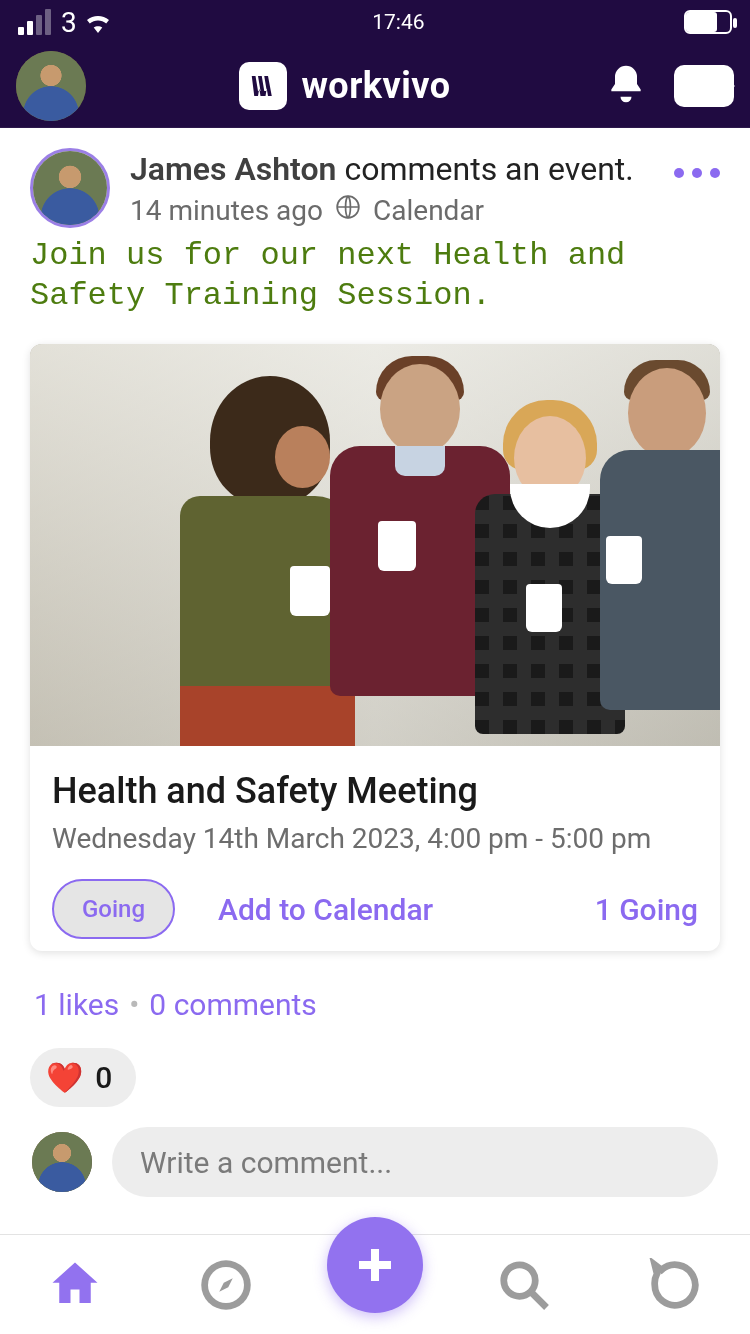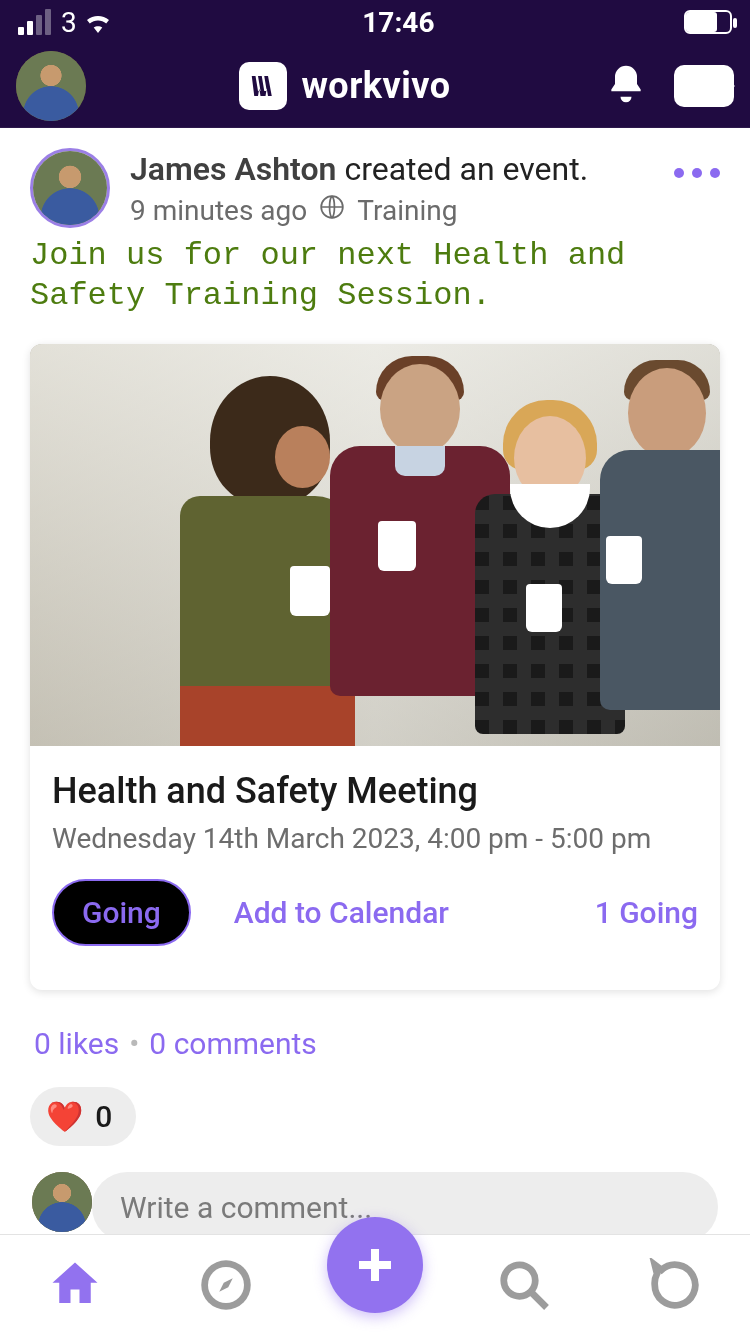--- a/index.html
+++ b/index.html
@@ -8,21 +8,21 @@
     
     .status-bar { height: 44px; background: #200b41; color: #fff; display: flex; align-items: center; justify-content: space-between; padding: 0 18px; font-size: 28px; }
     .status-left { display: flex; align-items: center; gap: 6px; }
     .sig-bars { display: flex; align-items: flex-end; gap: 3px; }
     .sig-bars span { width: 6px; background: #fff; border-radius: 1px; }
     .sig-bars span:nth-child(1){height:8px}
     .sig-bars span:nth-child(2){height:14px}
     .sig-bars span:nth-child(3){height:20px;background:rgba(255,255,255,.35)}
     .sig-bars span:nth-child(4){height:26px;background:rgba(255,255,255,.35)}
     .carrier { font-size: 28px; font-weight: 400; margin-left: 4px; }
-    .status-time { font-weight: 700; font-size: 28px; }
+    .status-time { font-weight: 400; font-size: 21px; }
     .batt { width: 48px; height: 24px; border: 2.5px solid #fff; border-radius: 6px; position: relative; }
     .batt::after { content:""; position:absolute; right:-7px; top:6px; width:4px; height:10px; background:#fff; border-radius:2px;}
     .batt i { display:block; width: 70%; height: 100%; background:#fff; border-radius: 3px; }
 
     
     .header { height: 84px; background: #200b41; display: flex; align-items: center; padding: 0 16px; gap: 20px; border-bottom: 1px solid rgba(255,255,255,.06);}
     .avatar { width: 70px; height: 70px; border-radius: 50%; background: linear-gradient(135deg,#8a6b45,#3b2e22); flex-shrink:0; position: relative; overflow: hidden;}
     .avatar.small { width: 60px; height: 60px; }
     .avatar::after{content:"";position:absolute;inset:0;background:
       radial-gradient(circle at 50% 35%, #c79a6e 0 18%, transparent 19%),
@@ -93,38 +93,38 @@
       border-radius:20px 20px 8px 8px; top:128px; left:5px;}
     .p3 .collar{position:absolute;width:80px;height:44px;background:#fff;top:118px;left:40px;border-radius:0 0 40px 40px;}
     .p3 .cup{position:absolute;width:36px;height:48px;background:#fff;top:218px;left:56px;border-radius:4px 4px 6px 6px;}
     
     .p4 { left: 570px; width: 170px; height: 400px; }
     .p4 .p-head { width:78px; height:90px; background:#c99d7c; top:22px; left:28px;}
     .p4 .hair4{position:absolute;width:86px;height:40px;background:#6a4a2f;top:14px;left:24px;border-radius:40px 40px 10px 10px;}
     .p4 .p-body { width:170px; height:260px; background:#4a5763; border-radius:30px 10px 10px 10px; top:104px; left:0;}
     .p4 .cup{position:absolute;width:36px;height:48px;background:#fff;top:190px;left:6px;border-radius:4px 4px 6px 6px;}
 
-    .event-info { padding: 24px 22px 44px; }
+    .event-info { padding: 24px 22px 12px; }
     .event-title { font-size:36px; font-weight:500; color:#1a1a1a; }
     .event-time { margin-top:10px; font-size:28px; color:#6d6d6d; }
     .event-actions { margin-top:24px; display:flex; align-items:center; gap:24px;}
-    .going-btn { border:2.5px solid #8b6af0; color:#8b6af0; background:#000000; border-radius:40px; padding: 14px 28px; font-size:30px; font-weight:500;}
+    .going-btn { border:2.5px solid #8b6af0; color:#8b6af0; background:#e5e5e5; border-radius:40px; padding: 14px 28px; font-size:24px; font-weight:500;}
     .addcal { color:#8b6af0; font-size:30px; font-weight:500;margin-left:19px; }
     .going-count { margin-left:auto; color:#8b6af0; font-size:30px; font-weight:500;}
 
     .engage { display:flex; align-items:center; padding: 36px 4px 0; font-size:30px; color:#8b6af0;}
     .engage .dot { color:#b9b9b9; margin: 0 10px; }
     .share { margin-left:auto; display:flex; align-items:center; gap:10px; color:#8b6af0; font-size:30px;}
     .share svg{width:28px;height:28px;fill:#8b6af0;}
 
     .react-pill { margin-top: 26px; display:inline-flex; align-items:center; gap:12px; background:#ededed; border-radius:40px; padding: 12px 24px 12px 16px;}
     .react-pill .heart { font-size:30px; }
     .react-pill .count { font-size:30px; color:#1a1a1a; font-weight:500;}
 
-    .comment-row { margin-top: 26px; display:flex; padding: 0 2px;}
+    .comment-row { margin-top: 20px; display:flex; align-items:center; gap:20px; padding: 0 2px;}
     .comment-input { flex:1; background:#ededed; border-radius:40px; height:70px; display:flex; align-items:center; padding: 0 28px; color:#7a7a7a; font-size:30px;}
 
     
     .tabbar { position:absolute; bottom:0; left:0; right:0; height:100px; background:#fff; border-top:1px solid #e3e3e3; display:flex; align-items:center; justify-content:space-around; }
     .tabbtn { width:100px; height:80px; display:flex; align-items:center; justify-content:center;}
     .tabbtn svg { width:54px; height:54px; }
     .fab { width:96px; height:96px; border-radius:50%; background:#9272ef; display:flex; align-items:center; justify-content:center; margin-top:-40px; box-shadow:0 4px 14px rgba(146,114,239,.45);}
     .fab svg{width:48px;height:48px;stroke:#fff;stroke-width:4;}
 
   </style>
@@ -170,31 +170,31 @@
   </div>
 </div>
 
 <div class="feed">
   <div class="post">
     <div class="post-head">
       <div class="pavatar"></div>
       <div class="post-head-text">
         <div class="post-title">
           <span class="author">James Ashton</span>
-          <span>created an event.</span>
+          <span>comments an event.</span>
         </div>
         <div class="post-meta">
-          <span>9 minutes ago</span>
+          <span>14 minutes ago</span>
           <span class="globe">
             <svg viewBox="0 0 24 24">
                 <circle cx="12" cy="12" r="10"></circle>
                 <path d="M2 12h20M12 2c3 3 3 17 0 20M12 2c-3 3-3 17 0 20"></path>
               </svg>
           </span>
-          <span>Training</span>
+          <span>Calendar</span>
         </div>
       </div>
       <div class="more">
           <span></span>
           <span></span>
           <span></span>
         </div>
     </div>
 
     <div class="post-body">Join us for our next Health and Safety Training Session.</div>
@@ -235,21 +235,21 @@
         <div class="event-time">Wednesday 14th March 2023, 4:00 pm - 5:00 pm</div>
         <div class="event-actions">
           <button class="going-btn">Going</button>
           <span class="addcal">Add to Calendar</span>
           <span class="going-count">1 Going</span>
         </div>
       </div>
     </div>
 
     <div class="engage">
-      <span>0 likes</span>
+      <span>1 likes</span>
       <span class="dot">•</span>
       <span>0 comments</span>
     </div>
 
     <div class="react-pill">
       <span class="heart">❤️</span>
       <span class="count">0</span>
     </div>
 
     <div class="comment-row">

